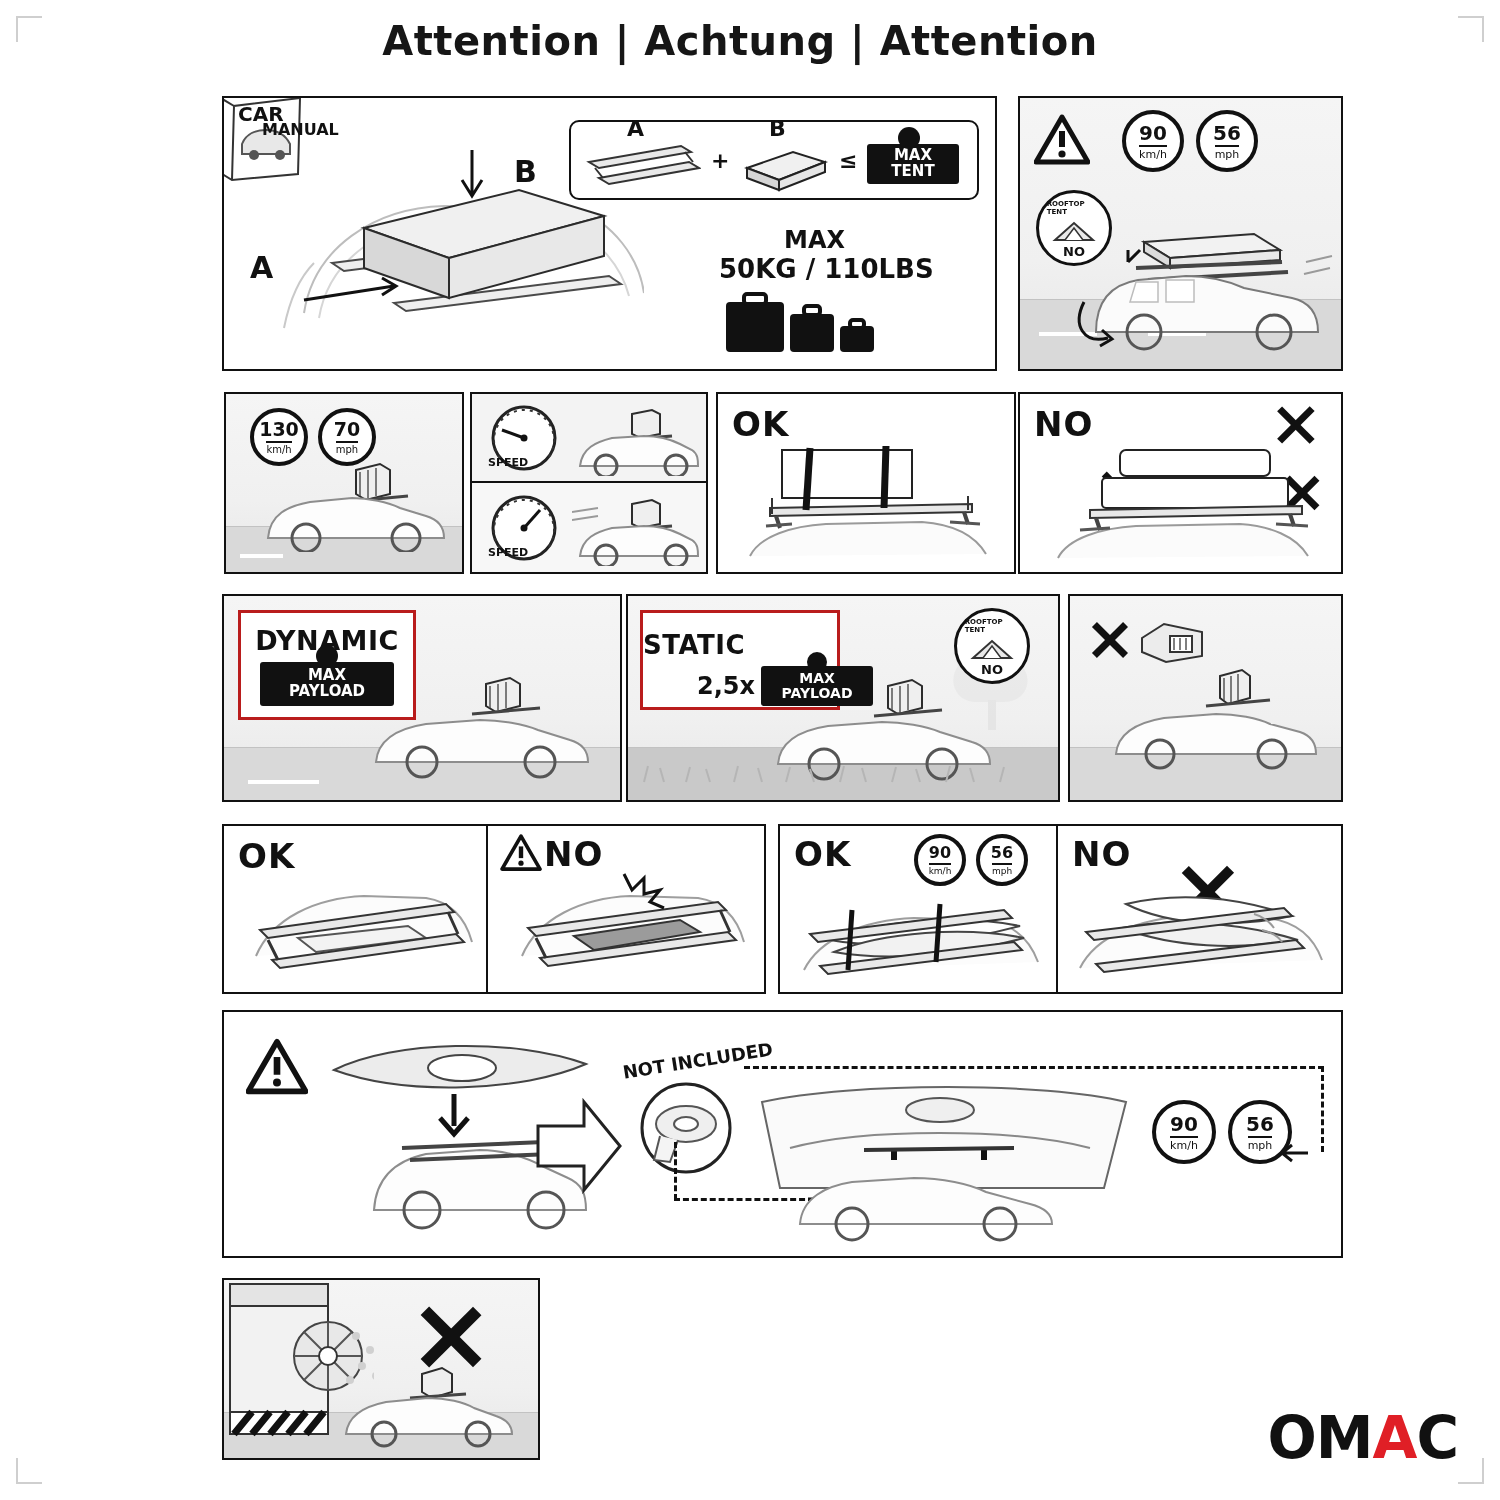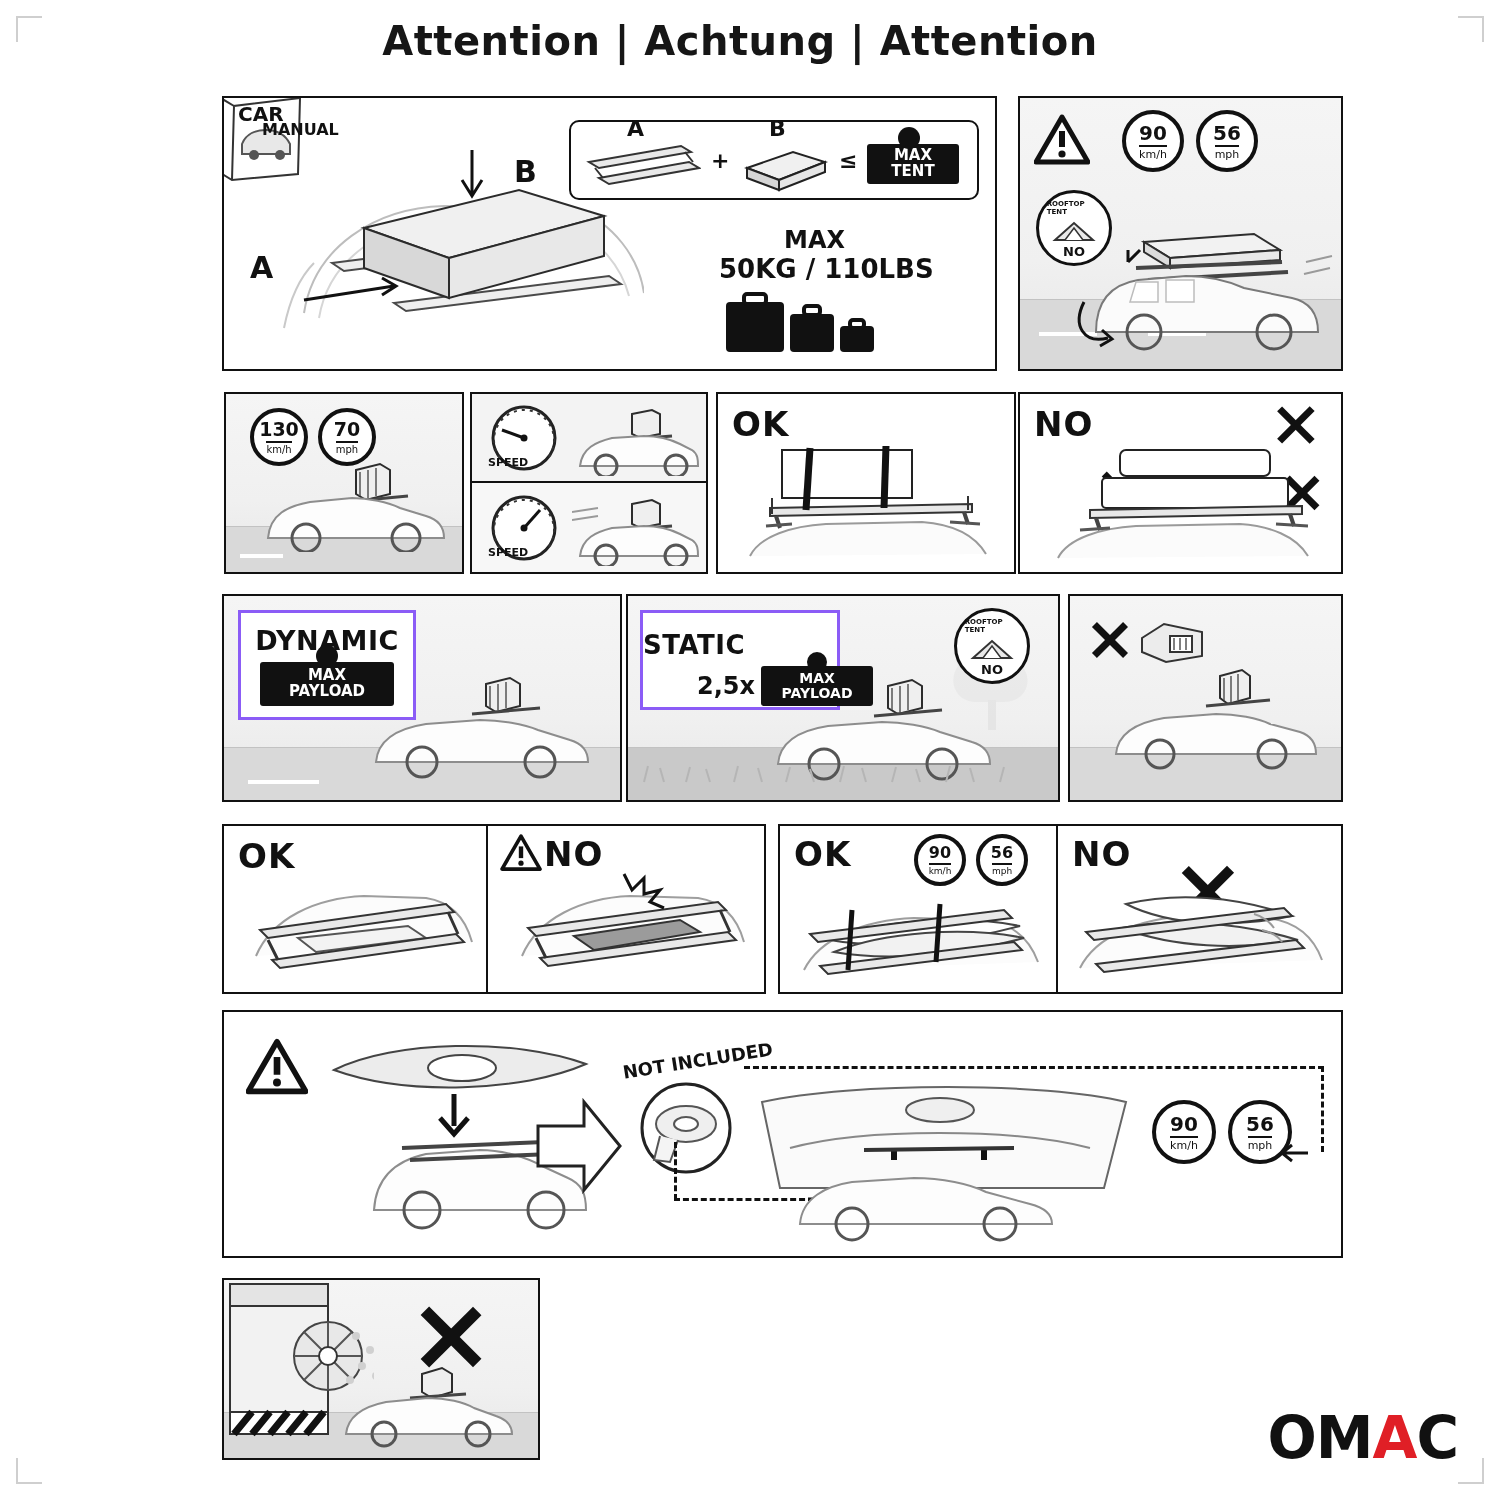--- a/index.html
+++ b/index.html
@@ -68,21 +68,21 @@
   }
   .tent-no .ring-txt { font-size:9px; font-weight:700; }
   .tent-no .no-txt { font-size:13px; font-weight:700; }
 
   .blackbox {
     position:absolute; background:#111; color:#fff; font-weight:700;
     display:flex; align-items:center; justify-content:center; text-align:center;
     line-height:1.05; border-radius:3px;
   }
   .whitebox {
-    position:absolute; background:#fff; border:3px solid #8b5cf6;
+    position:absolute; background:#fff; border:3px solid #b91c1c;
     display:flex; flex-direction:column; align-items:center; justify-content:center;
     font-weight:700; text-align:center;
   }
 
   .omac { position:absolute; right:42px; bottom:28px; font-size:58px; font-weight:700; letter-spacing:-1px; }
   .omac .o { color:#111; }
   .omac .m { color:#111; }
   .omac .a { color:#e01f26; }
   .omac .c { color:#111; }
 

